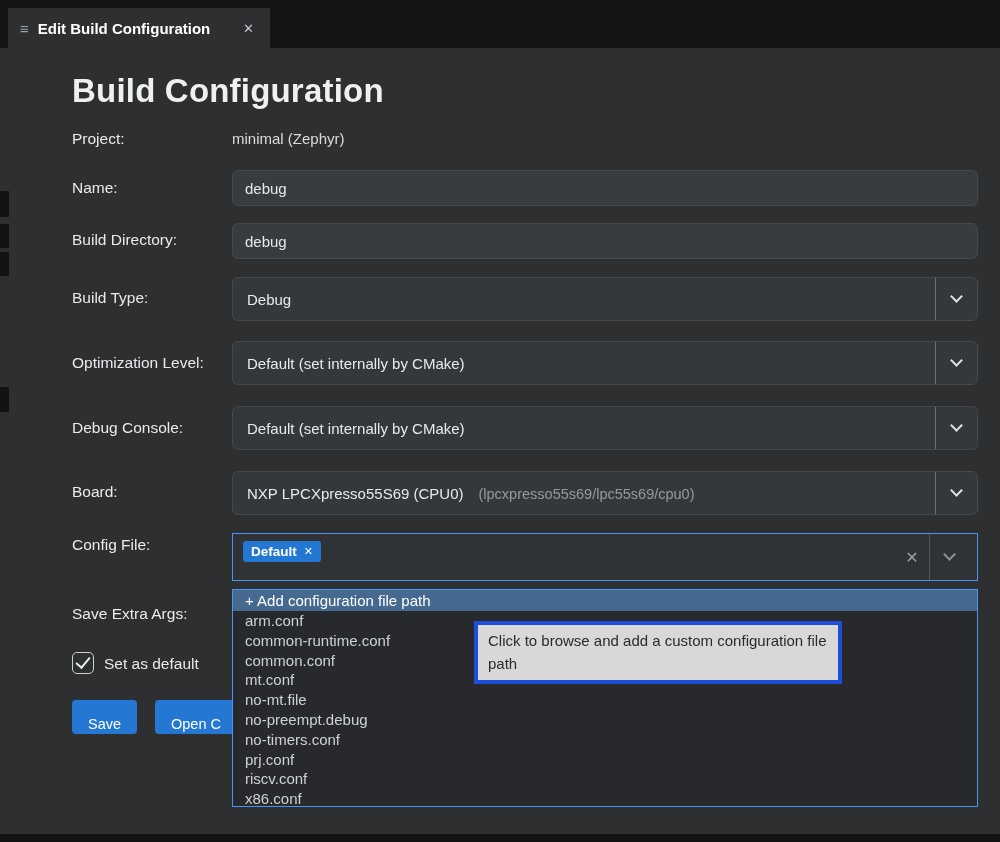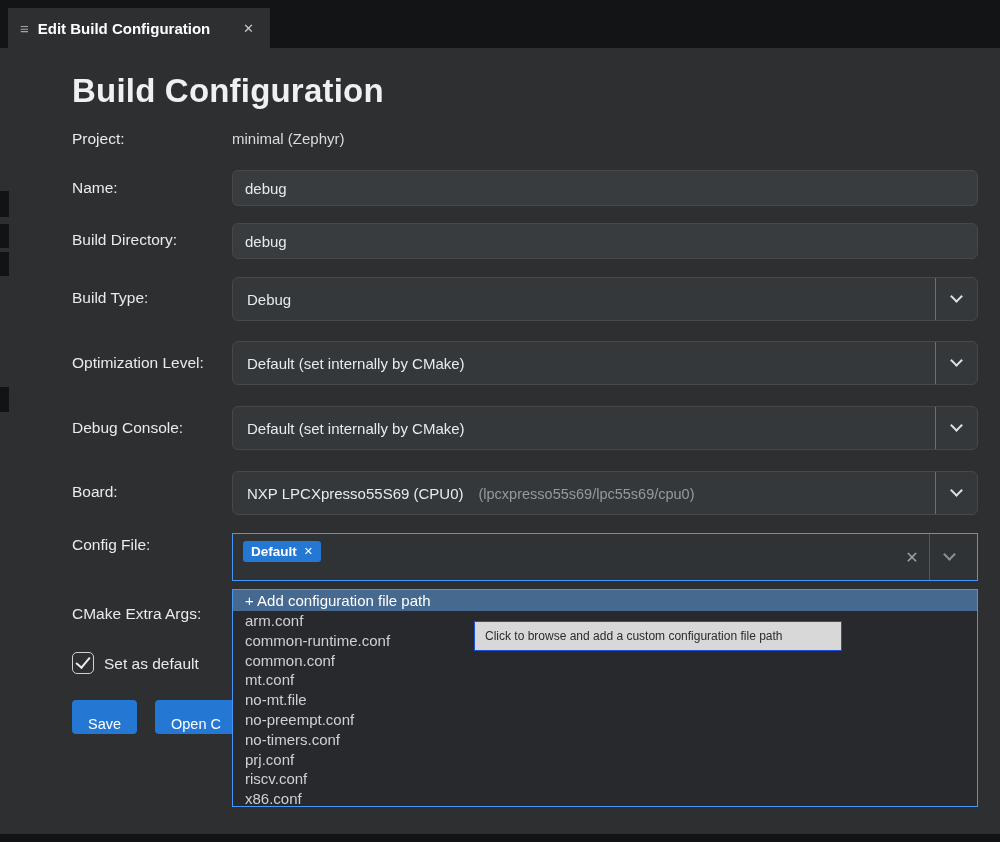--- a/index.html
+++ b/index.html
@@ -92,22 +92,22 @@
     white-space:nowrap; overflow:hidden; cursor:pointer;
   }
   .opt.add {
     height:21px; line-height:21px;
     background:var(--highlight,#45698f); color:#ffffff; font-weight:500;
   }
 
   
   .tooltip {
     position:absolute; left:474px; top:621px; width:368px;
-    background:#d8d8d8; color:#2b2b2b; border:1px solid #1d4ed8;
-    font-size:12px; line-height:1.5; padding:5px 10px; z-index:30;
+    background:#d8d8d8; color:#2b2b2b; border:4px solid #1d4ed8;
+    font-size:15px; line-height:1.5; padding:5px 10px; z-index:30;
   }
 
   
   .checkbox {
     position:absolute; left:72px; top:652px; width:22px; height:22px;
     border:1.6px solid #ced2d5; border-radius:5px; cursor:pointer;
   }
   .checkbox.checked::after {
     content:""; position:absolute; left:6px; top:1px;
     width:6px; height:12px;
@@ -200,36 +200,36 @@
     <span class="chip">
       <span>Default</span>
       <span class="chip-x">✕</span>
     </span>
     <span class="cfg-clear">✕</span>
     <span class="cfg-caret-box">
         <span class="caret dim"></span>
       </span>
   </div>
 
-  <div class="lbl" style="top:605px">CMake Extra Args:</div>
+  <div class="lbl" style="top:605px">Save Extra Args:</div>
 
   <div class="checkbox checked"></div>
   <div class="checkbox-label">Set as default</div>
 
   <button class="btn btn-save">Save</button>
   <button class="btn btn-open">Open C</button>
 
   <div class="listbox">
     <div class="opt add">+ Add configuration file path</div>
     <div class="opt">arm.conf</div>
     <div class="opt">common-runtime.conf</div>
     <div class="opt">common.conf</div>
     <div class="opt">mt.conf</div>
     <div class="opt">no-mt.file</div>
-    <div class="opt">no-preempt.conf</div>
+    <div class="opt">no-preempt.debug</div>
     <div class="opt">no-timers.conf</div>
     <div class="opt">prj.conf</div>
     <div class="opt">riscv.conf</div>
     <div class="opt">x86.conf</div>
   </div>
 
   <div class="tooltip">Click to browse and add a custom configuration file path</div>
 
   <div class="notch" style="top:191px;height:26px"></div>
   <div class="notch" style="top:224px;height:24px"></div>

